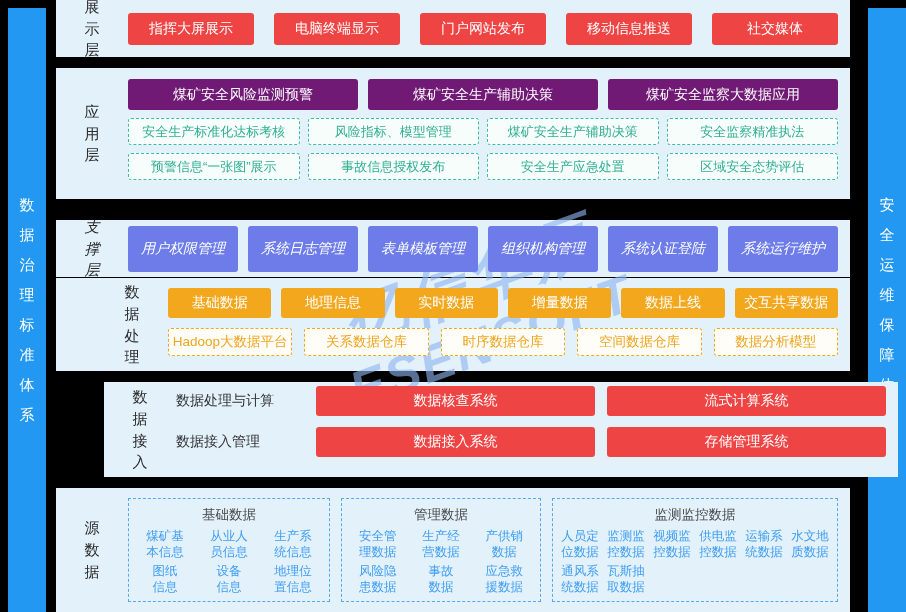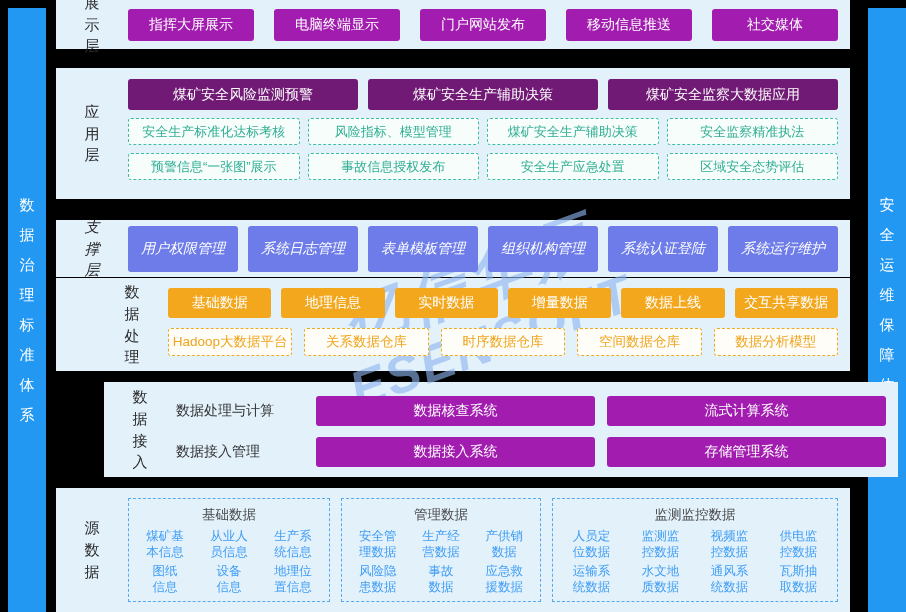--- a/index.html
+++ b/index.html
@@ -17,29 +17,29 @@
 
   
   .panel { position:absolute; left:56px; width:794px; background:#e3f1fb; display:flex; }
   .label-col { width:72px; flex:0 0 72px; display:flex; align-items:center; justify-content:center; }
   .vtext { width:1.08em; line-height:1.45; word-break:break-all; text-align:center;
            font-size:15px; color:#2b2b2b; font-weight:500; }
   .content { flex:1; padding-right:12px; }
 
   .btn { position:relative; z-index:2; display:flex; align-items:center; justify-content:center;
          border-radius:3px; font-size:14px; }
-  .btn-blue   { background:#a21caf; color:#fff; }
+  .btn-blue   { background:#ef4444; color:#fff; }
   .btn-green  { background:#701a75; color:#fff; }
   .btn-indigo { background:#6d7ce9; color:#fff; }
   .btn-orange { background:#f2a71d; color:#fff; }
   .btn-dgreen  { background:#f7fdfb; border:1px dashed #3cbfa0; color:#2fae93; font-size:13px; }
   .btn-dorange { background:#fffdf8; border:1px dashed #f0a822; color:#efa51d; font-size:13.5px; }
 
   
-  #p-display { top:0; height:49px; }
+  #p-display { top:0; height:57px; }
   #p-display .content { display:flex; align-items:center; gap:20px; }
   #p-display .btn { flex:1; height:32px; }
 
   
   #p-app { top:68px; height:131px; }
   #p-app .content { display:flex; flex-direction:column; padding-top:11px; }
   .app-primary { display:flex; gap:10px; }
   .app-primary .btn { flex:1; height:31px; }
   .app-grid { margin-top:8px; display:grid; grid-template-columns:repeat(4,1fr); gap:8px; }
   .app-grid .btn { height:27px;text-align:right; }
@@ -52,36 +52,36 @@
   
   #p-proc { top:278px; height:93px;padding-left:40px; }
   #p-proc .content { display:flex; flex-direction:column; padding-top:10px; }
   .proc-solid { display:flex; gap:10px; }
   .proc-solid .btn { flex:1; height:30px; }
   .proc-dashed { margin-top:10px; display:flex; gap:12px; }
   .proc-dashed .btn { flex:1; height:28px; }
 
   
   #p-access { top:382px; height:95px;margin-left:48px; }
-  #p-access .content { display:flex; flex-direction:column; padding-top:14px; }
+  #p-access .content { display:flex; flex-direction:column; padding-top:4px; }
   .acc-row { display:flex; align-items:center; height:30px; }
   .acc-row + .acc-row { margin-top:11px; }
   .acc-caption { width:140px; flex:0 0 140px; font-size:14px; color:#333; }
   .acc-btns { flex:1; display:flex; gap:12px; }
   .acc-btns .btn { flex:1; height:30px; }
 
   
   #p-source { top:488px; height:124px; }
   #p-source .content { display:flex; gap:11px; padding:10px 12px 10px 0; }
   .src-box { border:1px dashed #55a8f2; display:flex; flex-direction:column; padding:5px 4px; }
   .src-box.b1 { flex:0 0 202px; } .src-box.b2 { flex:0 0 200px; } .src-box.b3 { flex:1; }
   .src-title { text-align:center; font-size:13.5px; color:#4a4a4a; padding:2px 0 4px; }
   .src-grid { flex:1; display:grid; gap:2px 0; }
   .src-grid.c3 { grid-template-columns:repeat(3,1fr); }
-  .src-grid.c4 { grid-template-columns:repeat(4,1fr); }
+  .src-grid.c4 { grid-template-columns:repeat(6,1fr); }
   .src-item { color:#3f9df4; font-size:12.5px; line-height:1.25; text-align:center;
               white-space:pre-line; display:flex; align-items:center; justify-content:center; }
 
   
   .watermark { position:absolute; left:330px; top:238px; z-index:1; transform:rotate(-20deg);
                color:rgba(142,180,238,0.62); font-style:italic; font-weight:bold;
                text-align:center; pointer-events:none; }
   .wm-cn { font-size:62px; letter-spacing:4px; }
   .wm-en { font-size:52px; letter-spacing:2px; margin-top:-8px; }
 </style>

